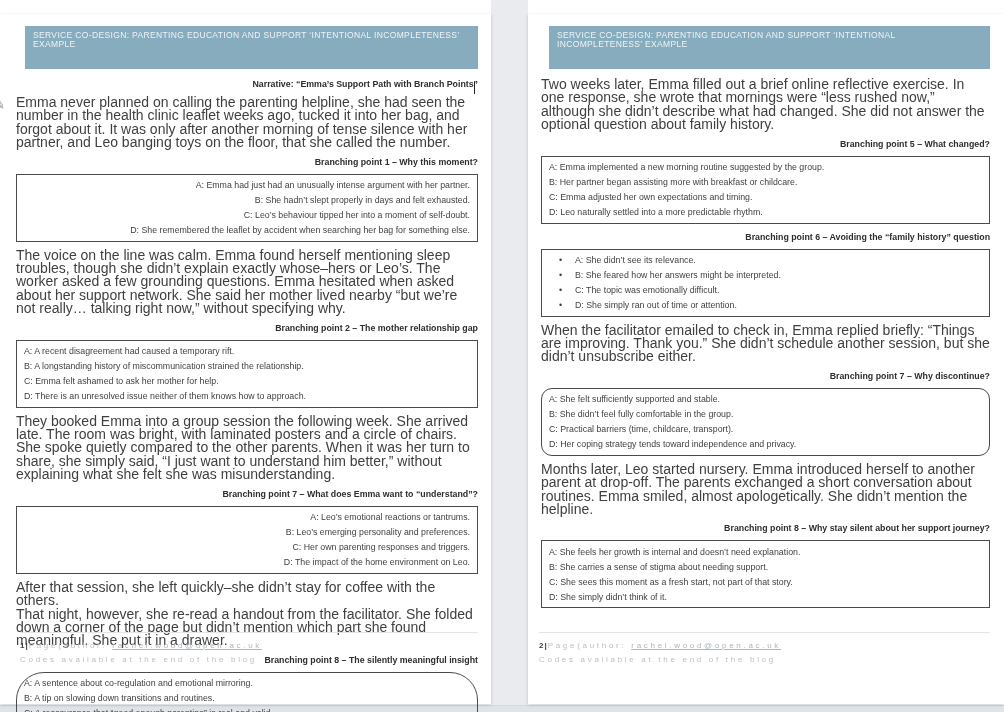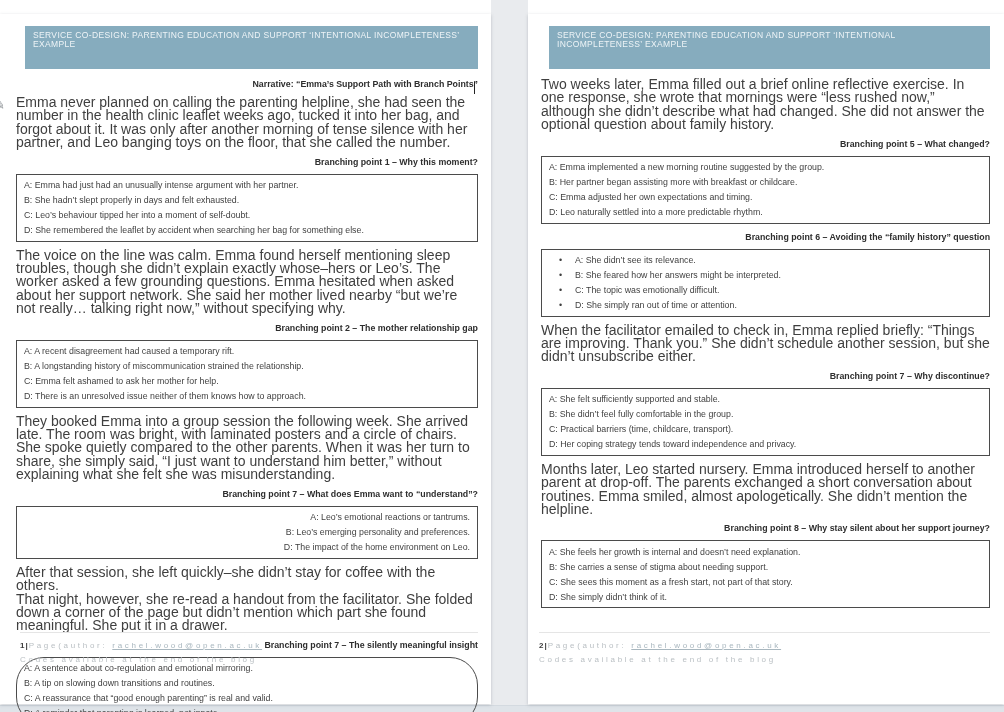--- a/index.html
+++ b/index.html
@@ -97,44 +97,45 @@
 <div class="bottom-bar" style="background: rgb(223, 228, 233);"></div>
 
 <div class="page" id="page-1">
   <span class="margin-pencil">✎</span>
   <span class="text-cursor"></span>
   <div class="banner" style="background: rgb(134, 172, 190); color: rgb(238, 244, 247);">SERVICE CO-DESIGN: PARENTING EDUCATION AND SUPPORT ‘INTENTIONAL INCOMPLETENESS’ EXAMPLE</div>
   <div class="content">
       <div class="heading">Narrative: “Emma’s Support Path with Branch Points”</div>
       <div class="para">Emma never planned on calling the parenting helpline, she had seen the number in the health clinic leaflet weeks ago, tucked it into her bag, and forgot about it. It was only after another morning of tense silence with her partner, and Leo banging toys on the floor, that she called the number.</div>
       <div class="heading">Branching point 1 – Why this moment?</div>
-      <div class="optbox" style="border-color: rgb(75, 75, 75);">
+      <div class="optbox" style="border-color: rgb(75, 75, 75); text-align: right;">
         <div class="opt">A: Emma had just had an unusually intense argument with her partner.</div>
         <div class="opt">B: She hadn’t slept properly in days and felt exhausted.</div>
         <div class="opt">C: Leo’s behaviour tipped her into a moment of self-doubt.</div>
         <div class="opt">D: She remembered the leaflet by accident when searching her bag for something else.</div>
       </div>
       <div class="para">The voice on the line was calm. Emma found herself mentioning sleep troubles, though she didn’t explain exactly whose–hers or Leo’s. The worker asked a few grounding questions. Emma hesitated when asked about her support network. She said her mother lived nearby “but we’re not really… talking right now,” without specifying why.</div>
       <div class="heading">Branching point 2 – The mother relationship gap</div>
       <div class="optbox" style="border-color: rgb(75, 75, 75);">
         <div class="opt">A: A recent disagreement had caused a temporary rift.</div>
         <div class="opt">B: A longstanding history of miscommunication strained the relationship.</div>
         <div class="opt">C: Emma felt ashamed to ask her mother for help.</div>
         <div class="opt">D: There is an unresolved issue neither of them knows how to approach.</div>
       </div>
       <div class="para">They booked Emma into a group session the following week. She arrived late. The room was bright, with laminated posters and a circle of chairs. She spoke quietly compared to the other parents. When it was her turn to share, she simply said, “I just want to understand him better,” without explaining what she felt she was misunderstanding.</div>
       <div class="heading">Branching point 7 – What does Emma want to “understand”?</div>
       <div class="optbox" style="border-color: rgb(75, 75, 75); text-align: right;">
         <div class="opt">A: Leo’s emotional reactions or tantrums.</div>
         <div class="opt">B: Leo’s emerging personality and preferences.</div>
+        <div class="opt">C: Her own parenting responses and triggers.</div>
         <div class="opt">D: The impact of the home environment on Leo.</div>
       </div>
       <div class="para">After that session, she left quickly–she didn’t stay for coffee with the others.
 That night, however, she re-read a handout from the facilitator. She folded down a corner of the page but didn’t mention which part she found meaningful. She put it in a drawer.</div>
-      <div class="heading">Branching point 7 – The silently meaningful insight</div>
+      <div class="heading">Branching point 8 – The silently meaningful insight</div>
       <div class="optbox" style="border-color: rgb(75, 75, 75); border-radius: 28px;">
         <div class="opt">A: A sentence about co-regulation and emotional mirroring.</div>
         <div class="opt">B: A tip on slowing down transitions and routines.</div>
         <div class="opt">C: A reassurance that “good enough parenting” is real and valid.</div>
         <div class="opt">D: A reminder that parenting is learned, not innate.</div>
       </div>
     </div>
   <div class="footer">
     <div><span class="pgnum">1|</span><span>Page(author: </span><span class="email">rachel.wood@open.ac.uk</span></div>
     <div>Codes available at the end of the blog</div>
@@ -166,21 +167,21 @@
           <span class="bullet">•</span>
           <span>C: The topic was emotionally difficult.</span>
         </div>
         <div class="opt bulleted">
           <span class="bullet">•</span>
           <span>D: She simply ran out of time or attention.</span>
         </div>
       </div>
       <div class="para">When the facilitator emailed to check in, Emma replied briefly: “Things are improving. Thank you.” She didn’t schedule another session, but she didn’t unsubscribe either.</div>
       <div class="heading">Branching point 7 – Why discontinue?</div>
-      <div class="optbox" style="border-color: rgb(75, 75, 75);">
+      <div class="optbox" style="border-color: rgb(75, 75, 75); border-radius: 11px;">
         <div class="opt">A: She felt sufficiently supported and stable.</div>
         <div class="opt">B: She didn’t feel fully comfortable in the group.</div>
         <div class="opt">C: Practical barriers (time, childcare, transport).</div>
         <div class="opt">D: Her coping strategy tends toward independence and privacy.</div>
       </div>
       <div class="para">Months later, Leo started nursery. Emma introduced herself to another parent at drop-off. The parents exchanged a short conversation about routines. Emma smiled, almost apologetically. She didn’t mention the helpline.</div>
       <div class="heading">Branching point 8 – Why stay silent about her support journey?</div>
       <div class="optbox" style="border-color: rgb(75, 75, 75);">
         <div class="opt">A: She feels her growth is internal and doesn’t need explanation.</div>
         <div class="opt">B: She carries a sense of stigma about needing support.</div>

